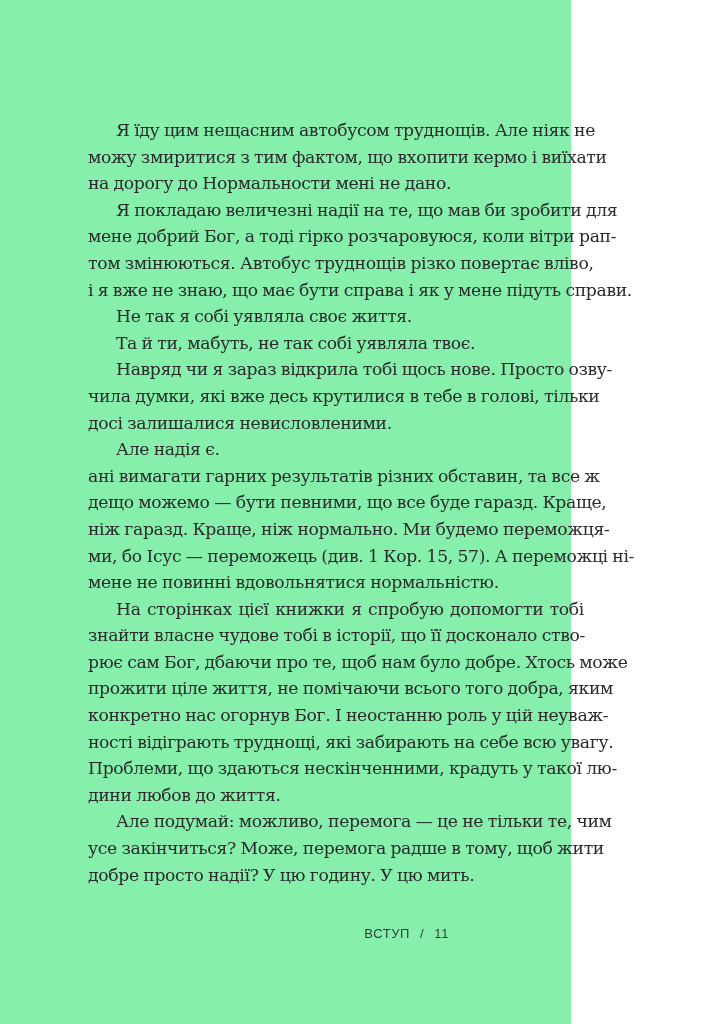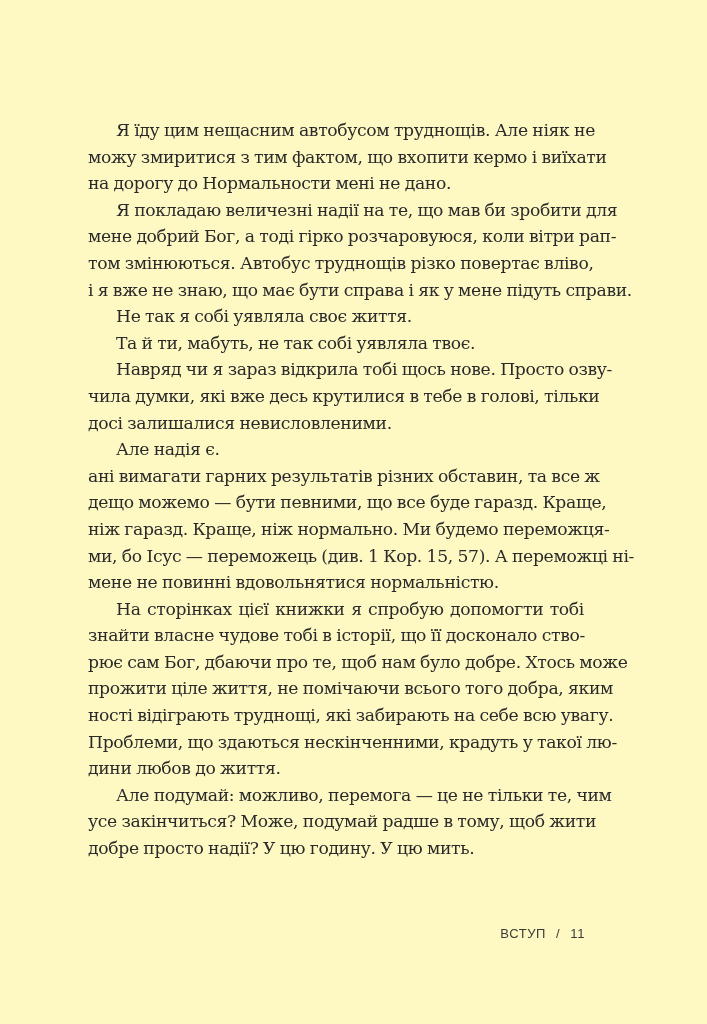--- a/index.html
+++ b/index.html
@@ -1,17 +1,17 @@
 <!DOCTYPE html>
 <html><head>
 <meta charset="utf-8">
 <style>
   html, body { margin: 0; padding: 0; background: #ffffff; }
   body { width: 707px; height: 1024px; position: relative; overflow: hidden; }
-  .page { position: absolute; left: 0; top: 0; width: 707px; height: 1024px; background: #fef9c3; }
+  .page { position: absolute; left: 0; top: 0; width: 571px; height: 1024px; background: #86efac; }
   .text-block {
     position: absolute;
     left: 88px;
     top: 117px;
     width: 496px;
     font-family: "DejaVu Serif", serif;
     font-size: 17.2px;
     line-height: 26.6px;
     color: #2a2a2a;
     text-align: justify;
@@ -52,24 +52,25 @@
       <span class="line indent last">Але надія є.</span>
       <span class="line">ані вимагати гарних результатів різних обставин, та все ж</span>
       <span class="line">дещо можемо — бути певними, що все буде гаразд. Краще,</span>
       <span class="line">ніж гаразд. Краще, ніж нормально. Ми будемо переможця-</span>
       <span class="line">ми, бо Ісус — переможець (див. 1 Кор. 15, 57). А переможці ні-</span>
       <span class="line last">мене не повинні вдовольнятися нормальністю.</span>
       <span class="line indent">На сторінках цієї книжки я спробую допомогти тобі</span>
       <span class="line">знайти власне чудове тобі в історії, що її досконало ство-</span>
       <span class="line">рює сам Бог, дбаючи про те, щоб нам було добре. Хтось може</span>
       <span class="line">прожити ціле життя, не помічаючи всього того добра, яким</span>
+      <span class="line">конкретно нас огорнув Бог. І неостанню роль у цій неуваж-</span>
       <span class="line">ності відіграють труднощі, які забирають на себе всю увагу.</span>
       <span class="line">Проблеми, що здаються нескінченними, крадуть у такої лю-</span>
       <span class="line last">дини любов до життя.</span>
       <span class="line indent">Але подумай: можливо, перемога — це не тільки те, чим</span>
-      <span class="line">усе закінчиться? Може, подумай радше в тому, щоб жити</span>
+      <span class="line">усе закінчиться? Може, перемога радше в тому, щоб жити</span>
       <span class="line last">добре просто надії? У цю годину. У цю мить.</span>
     </div>
 
   <div class="footer">
     <span>ВСТУП</span><span class="sep">/</span><span>11</span>
   </div>
 </div>
 
 </body></html>

